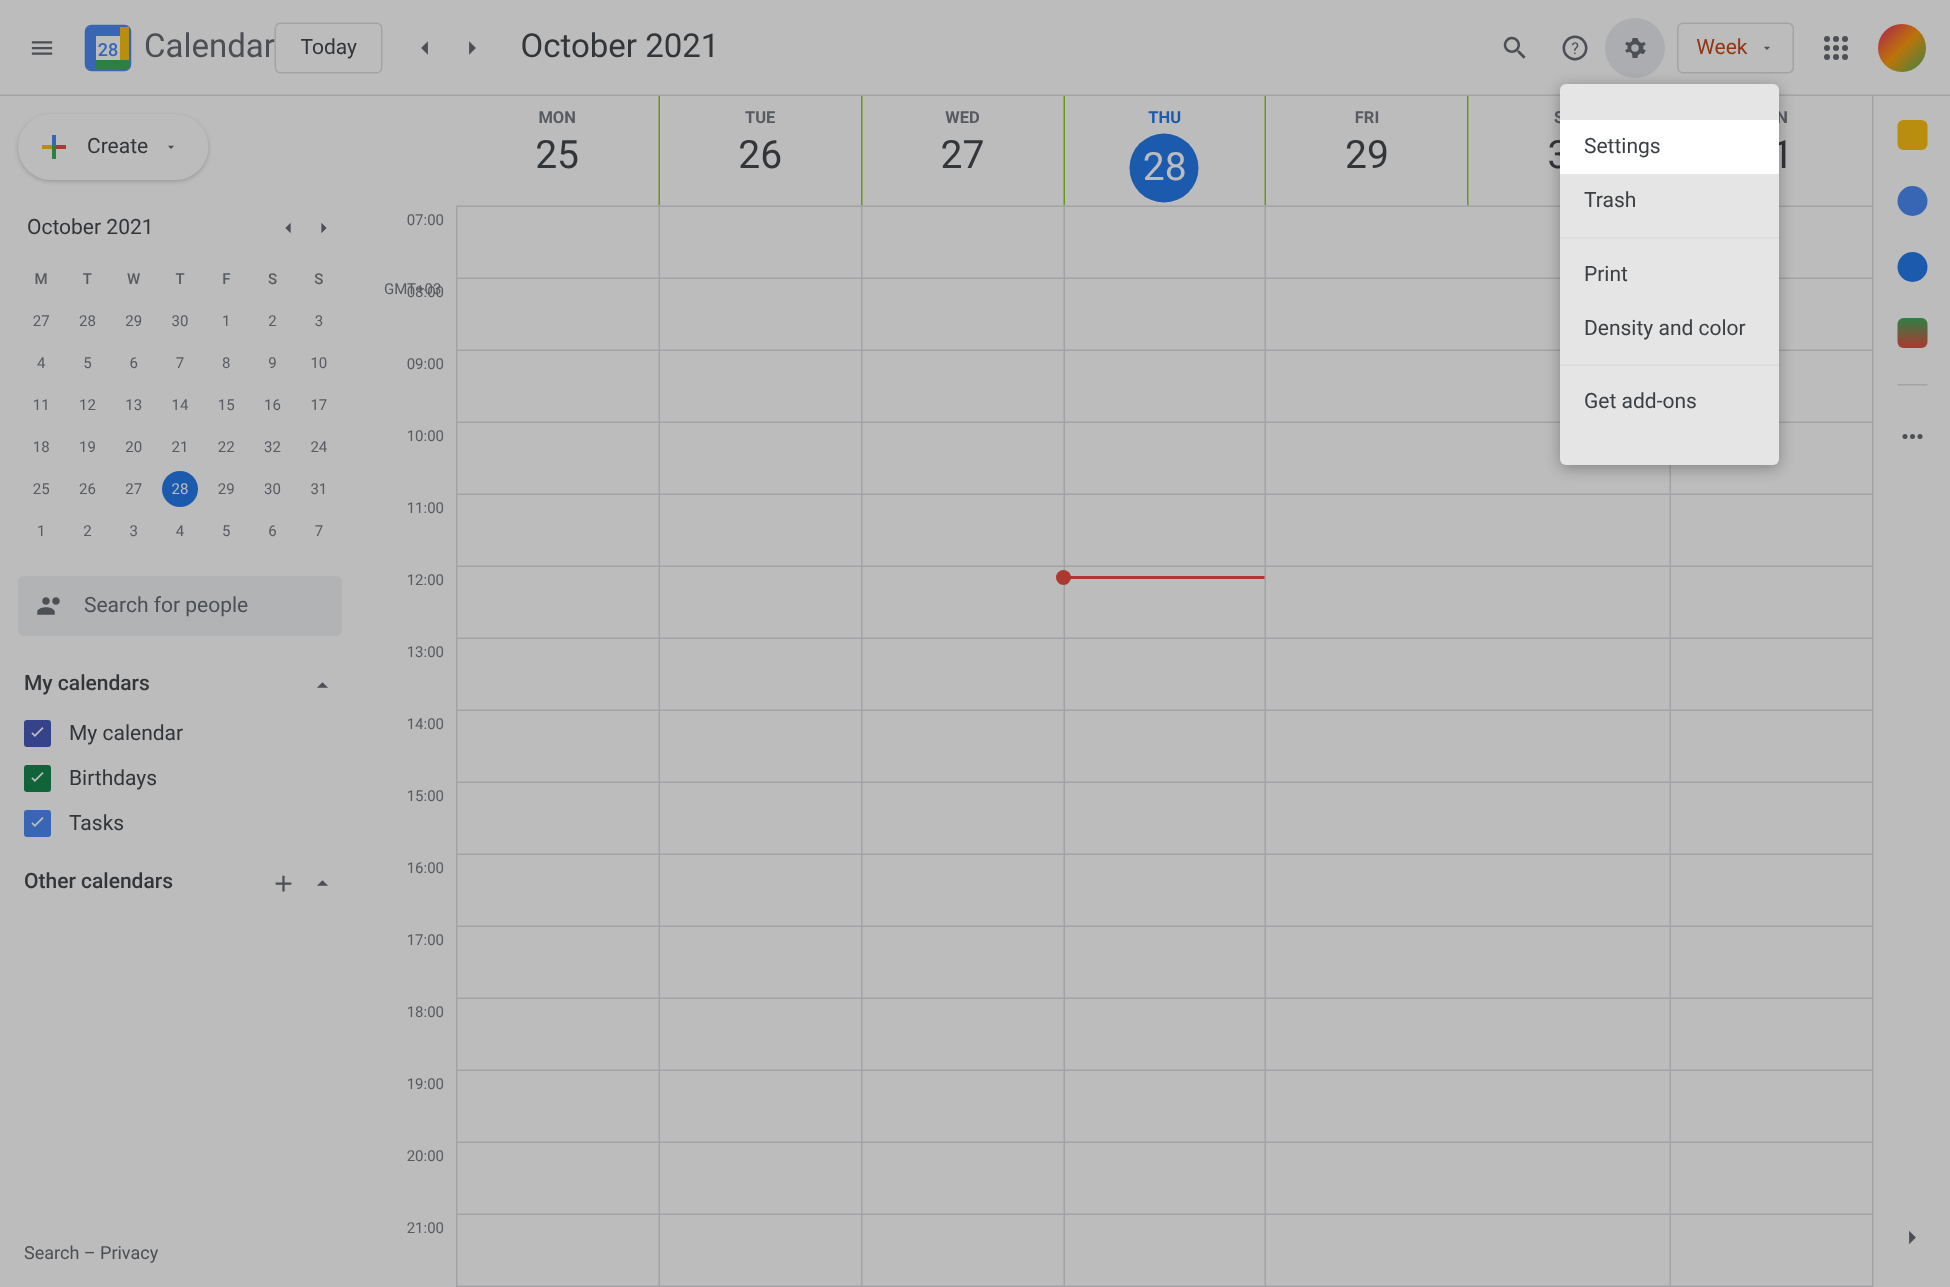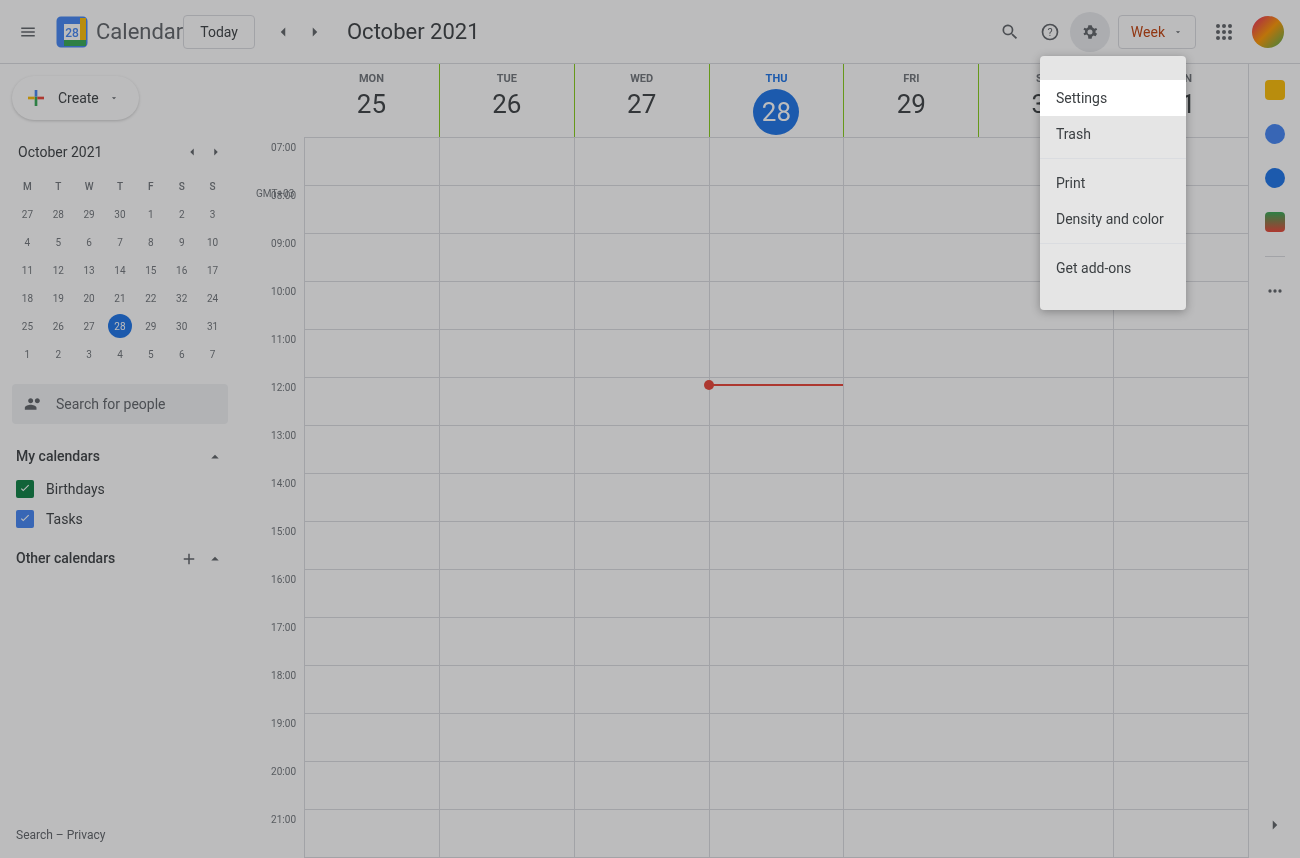--- a/index.html
+++ b/index.html
@@ -216,20 +216,28 @@
       <span>Search for people</span>
     </div>
     <div class="section-header">
       <div class="section-title">My calendars</div>
       <svg width="18" height="18" viewBox="0 0 24 24">
           <path fill="#5f6368" d="M7 14l5-5 5 5z"></path>
         </svg>
     </div>
     <div id="cal-list">
         <div class="cal-item">
+          <div class="checkbox" style="background:#3f51b5">
+            <svg width="14" height="14" viewBox="0 0 24 24">
+              <path fill="#fff" d="M9 16l-4-4 1.4-1.4L9 13.2l8.6-8.6L19 6z"></path>
+            </svg>
+          </div>
+          <span>My calendar</span>
+        </div>
+        <div class="cal-item">
           <div class="checkbox" style="background:#0b8043">
             <svg width="14" height="14" viewBox="0 0 24 24">
               <path fill="#fff" d="M9 16l-4-4 1.4-1.4L9 13.2l8.6-8.6L19 6z"></path>
             </svg>
           </div>
           <span>Birthdays</span>
         </div>
         <div class="cal-item">
           <div class="checkbox" style="background:#4285f4">
             <svg width="14" height="14" viewBox="0 0 24 24">

